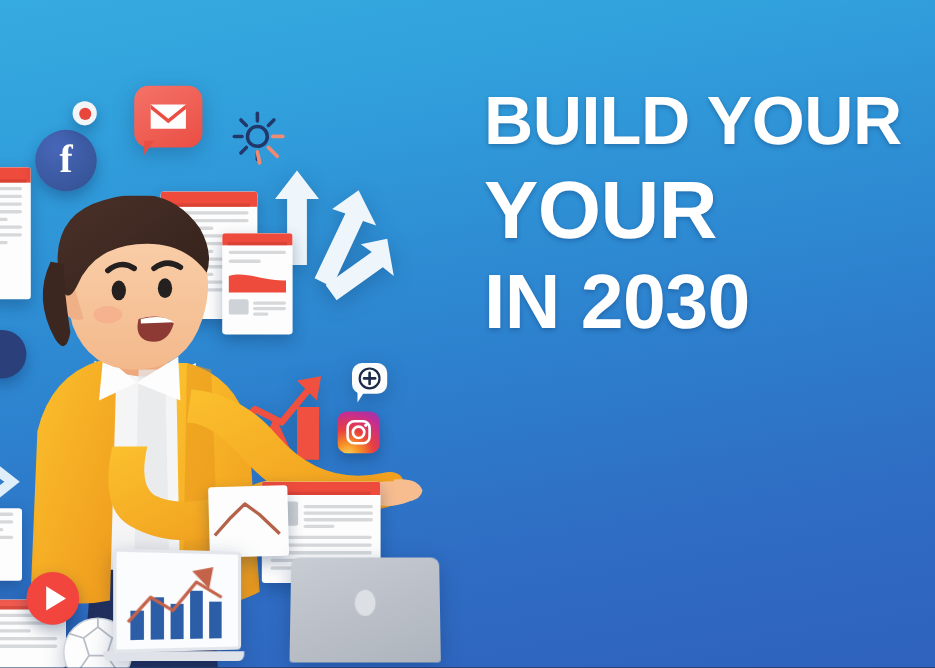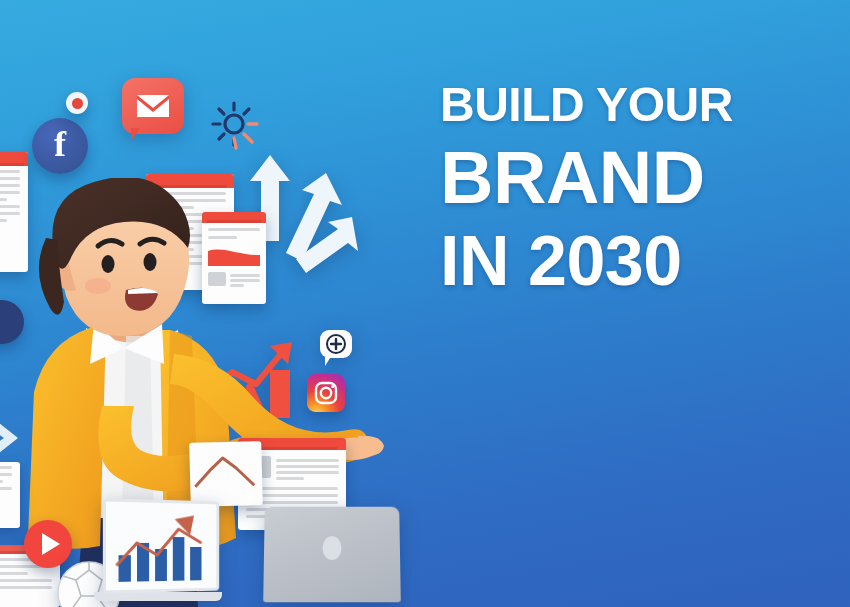--- a/index.html
+++ b/index.html
@@ -11,21 +11,21 @@
   .layer{position:absolute;inset:0;}
 
   
   #headline{
     position:absolute;left:440px;top:82px;width:400px;
     color:#fff;font-weight:bold;letter-spacing:-.5px;
     text-shadow:0 2px 5px rgba(10,40,90,.33);
   }
   #headline div{line-height:.94;margin-bottom:16px;white-space:nowrap;}
   .l1{font-size:70px;}
-  .l2{font-size:48px;}
+  .l2{font-size:62px;}
   .l3{font-size:74px;}
   .l4{font-size:70px;}
 
   
   .art{position:absolute;}
   .shadowy{filter:drop-shadow(0 5px 9px rgba(12,40,85,.28));}
 
   
   .doccard{position:absolute;background:#fdfdfd;border-radius:3px;
     box-shadow:0 6px 14px rgba(10,35,80,.3);overflow:hidden;}
@@ -311,17 +311,17 @@
                   transform:perspective(420px) rotateX(6deg);position:relative;">
         <div style="position:absolute;left:50%;top:44%;transform:translate(-50%,-50%);
                     width:19px;height:24px;border-radius:50%;background:#e2e5ea;opacity:.85;"></div>
       </div>
     </div>
 
   </div>
 
   <div id="headline">
     <div class="l2">BUILD YOUR</div>
-    <div class="l3">BRAND</div>
+    <div class="l3">YOUR</div>
     <div class="l4">IN 2030</div>
   </div>
 
 </div>
 
 </body></html>

